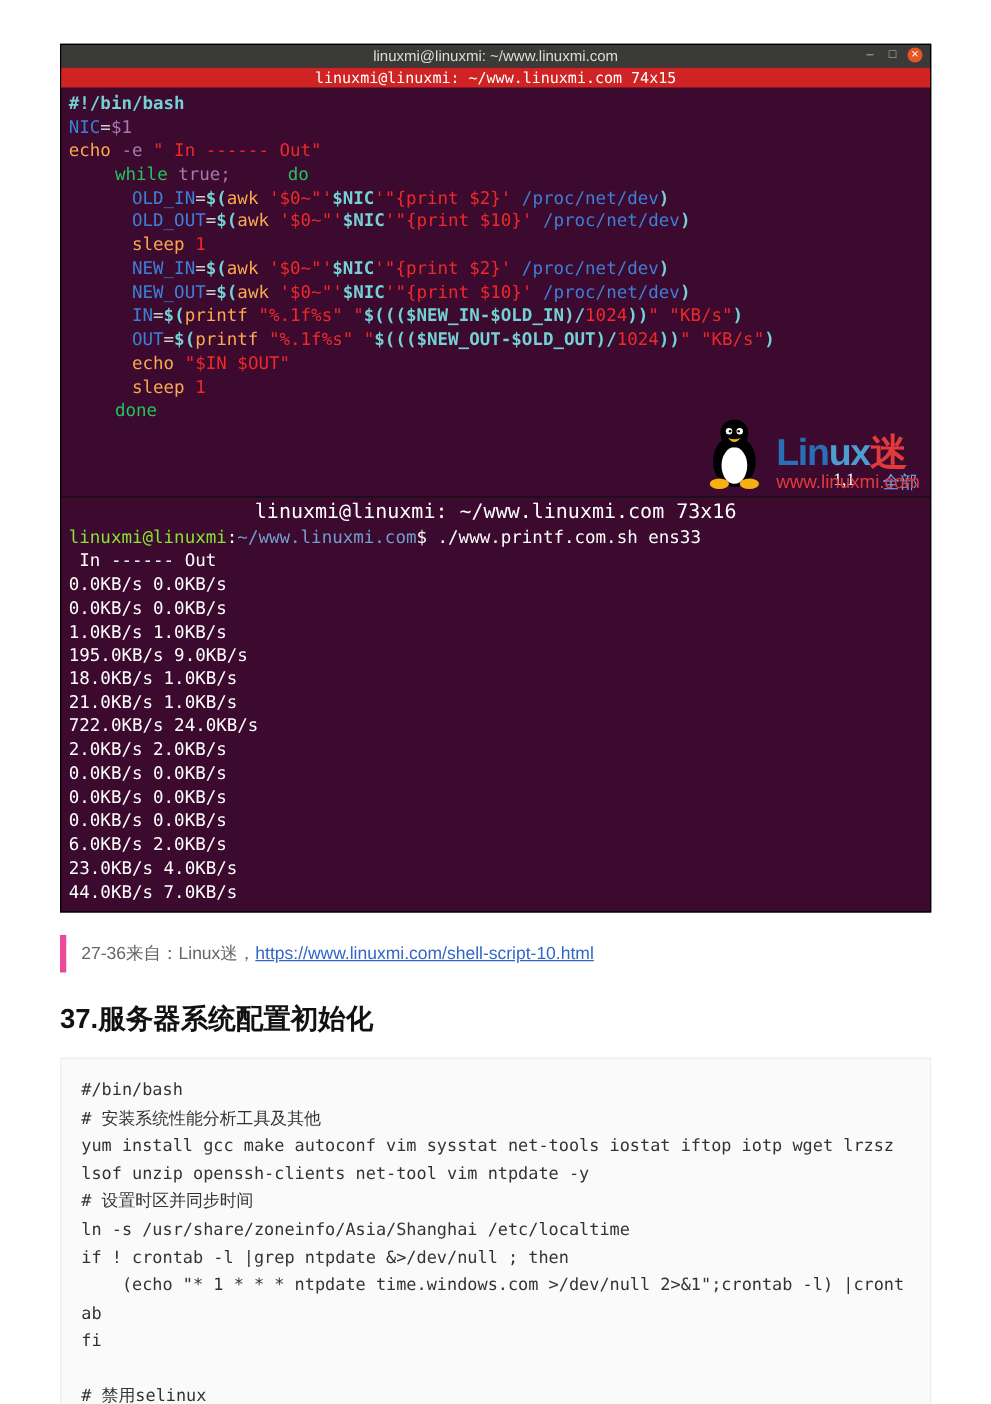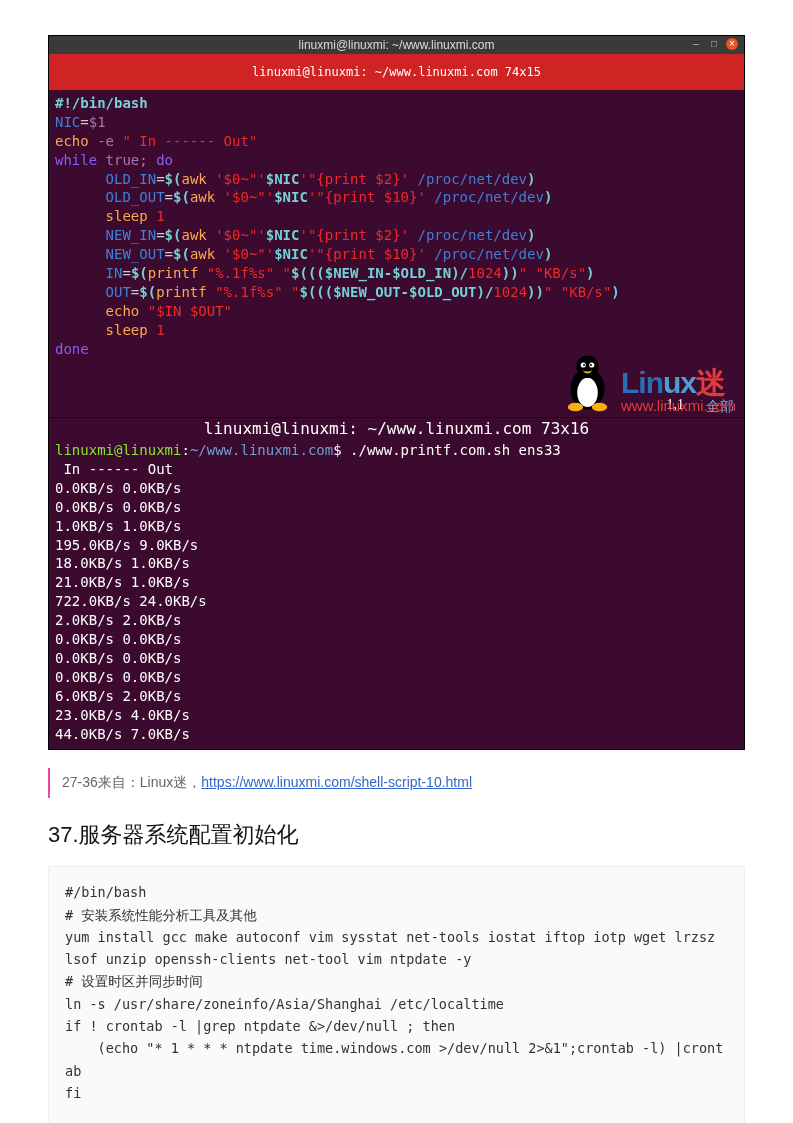--- a/index.html
+++ b/index.html
@@ -4,49 +4,49 @@
 <style>
   * { margin: 0; padding: 0; box-sizing: border-box; }
   body { font-family: -apple-system, "Helvetica Neue", Arial, sans-serif; background: #fff; width: 793px; }
   .page { padding: 0 48px 48px 48px; }
 
   .term-outer { margin-top: 35px; background: #3b0a2e; color: #fff; font-family: "DejaVu Sans Mono", Menlo, monospace; font-size: 14px; border: 1px solid #000; }
   .term-title { background: #3a3a38; color: #dcdcdc; text-align: center; font-size: 12px; padding: 2px 6px; position: relative; font-family: -apple-system, Arial, sans-serif; }
   .term-ctrls { position: absolute; right: 6px; top: 2px; display: flex; gap: 6px; }
   .term-ctrls span { width: 12px; height: 12px; display: inline-block; font-size: 10px; line-height: 12px; text-align: center; color: #bbb; }
   .term-ctrls .close { background: #e95420; border-radius: 50%; color: #fff; }
-  .tab-bar { background: #d02323; color: #fff; text-align: center; font-size: 12px; padding: 11px 0; }
+  .tab-bar { background: #d02323; color: #fff; text-align: center; font-size: 12px; padding: 1px 0; }
   .tab-bar2 { background: #3b0a2e; color: #fff; text-align: center; font-size: 16px; padding: 1px 0; border-top: 1px solid #111; }
   .code-area { padding: 4px 6px 2px 6px; line-height: 1.35; white-space: pre; position: relative; min-height: 260px; }
   .code-area .red { color: #ef2929; }
   .code-area .purple { color: #a878b0; }
   .code-area .orange { color: #fca950; }
   .code-area .cyan { color: #74d1d4; font-weight: bold; }
   .code-area .blue { color: #3f7fd7; }
-  .code-area .yellow { color: #8b5cf6; }
+  .code-area .yellow { color: #22c55e; margin-left: 37px; }
   .code-area .grey { color: #ccc; }
   .code-area .pos { position: absolute; right: 60px; bottom: 2px; color: #fff; font-family: Liberation Serif, serif; }
   .code-area .all { position: absolute; right: 10px; bottom: 1px; color: #6fb0f0; }
   .overlay { position: absolute; right: 8px; bottom: 4px; display: flex; align-items: flex-end; pointer-events: none; }
   .penguin { width: 55px; height: 60px; margin-right: 6px; }
   .linux-logo { display: flex; flex-direction: column; line-height: 1; }
   .linux-logo .big { font-weight: 800; font-size: 30px; font-family: Liberation Sans, sans-serif; letter-spacing: -1px; }
   .linux-logo .big .l1 { color: #2a6fb5; }
   .linux-logo .big .l2 { color: #4c9ed0; }
   .linux-logo .big .l3 { color: #e23b3b; }
   .linux-logo .url { color: #e23b3b; font-size: 15px; font-family: Arial, sans-serif; }
   .out-area { padding: 2px 6px 6px 6px; line-height: 1.35; white-space: pre; }
   .out-area .prompt-user { color: #8ae234; }
   .out-area .prompt-path { color: #729fcf; }
   .out-area .white { color: #fff; }
 
-  .blockquote { border-left: 2px solid #ec4899; padding: 6px 12px; margin: 18px 0 22px 0; color: #666; font-size: 14px; }
+  .blockquote { border-left: 5px solid #ec4899; padding: 6px 12px; margin: 18px 0 22px 0; color: #666; font-size: 14px; }
   .blockquote a { color: #3366cc; text-decoration: underline; }
 
-  h2.sec { font-size: 22px; font-weight: 400; margin: 10px 0 16px 0; color: #111; }
+  h2.sec { font-size: 22px; font-weight: 700; margin: 10px 0 16px 0; color: #111; }
 
   pre.codeblk { background: #fafafa; border: 1px solid #eee; padding: 14px 16px; font-family: Menlo, Consolas, monospace; font-size: 13.5px; color: #333; line-height: 1.65; white-space: pre-wrap; word-break: break-all; }
 </style>
 </head>
 <body>
 
 <div class="page">
 
   <div class="term-outer">
     <div class="term-title">

